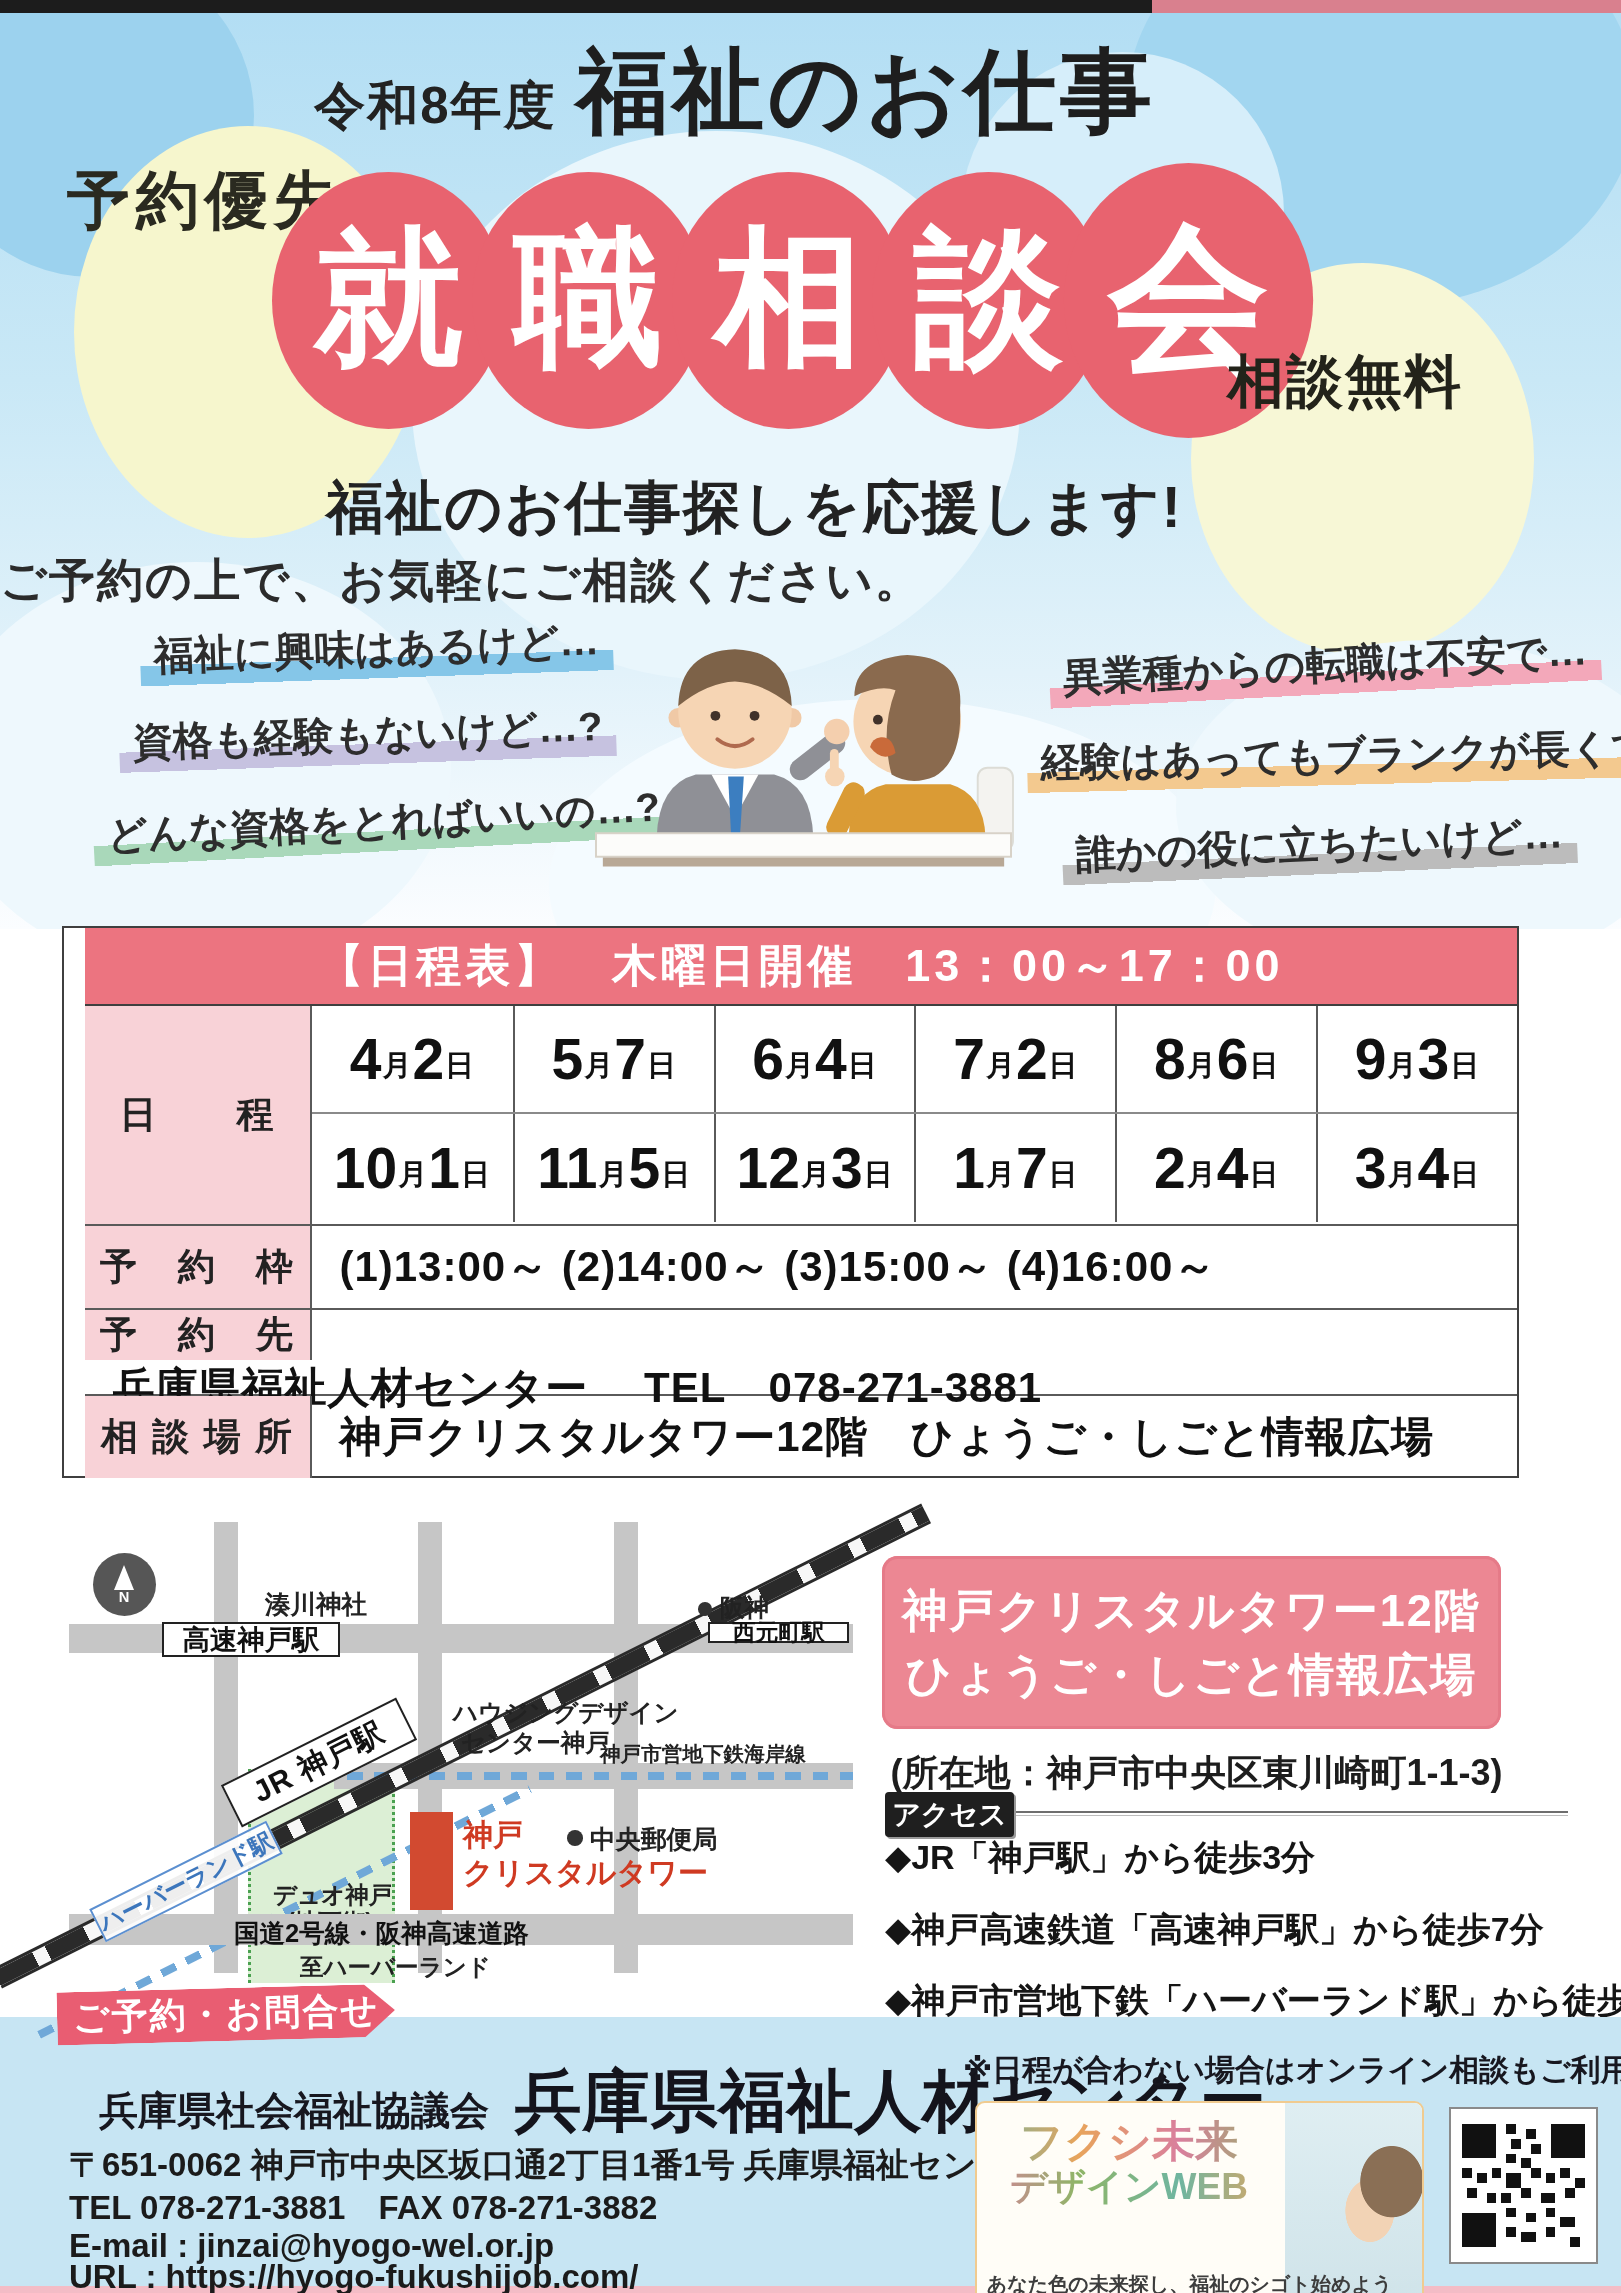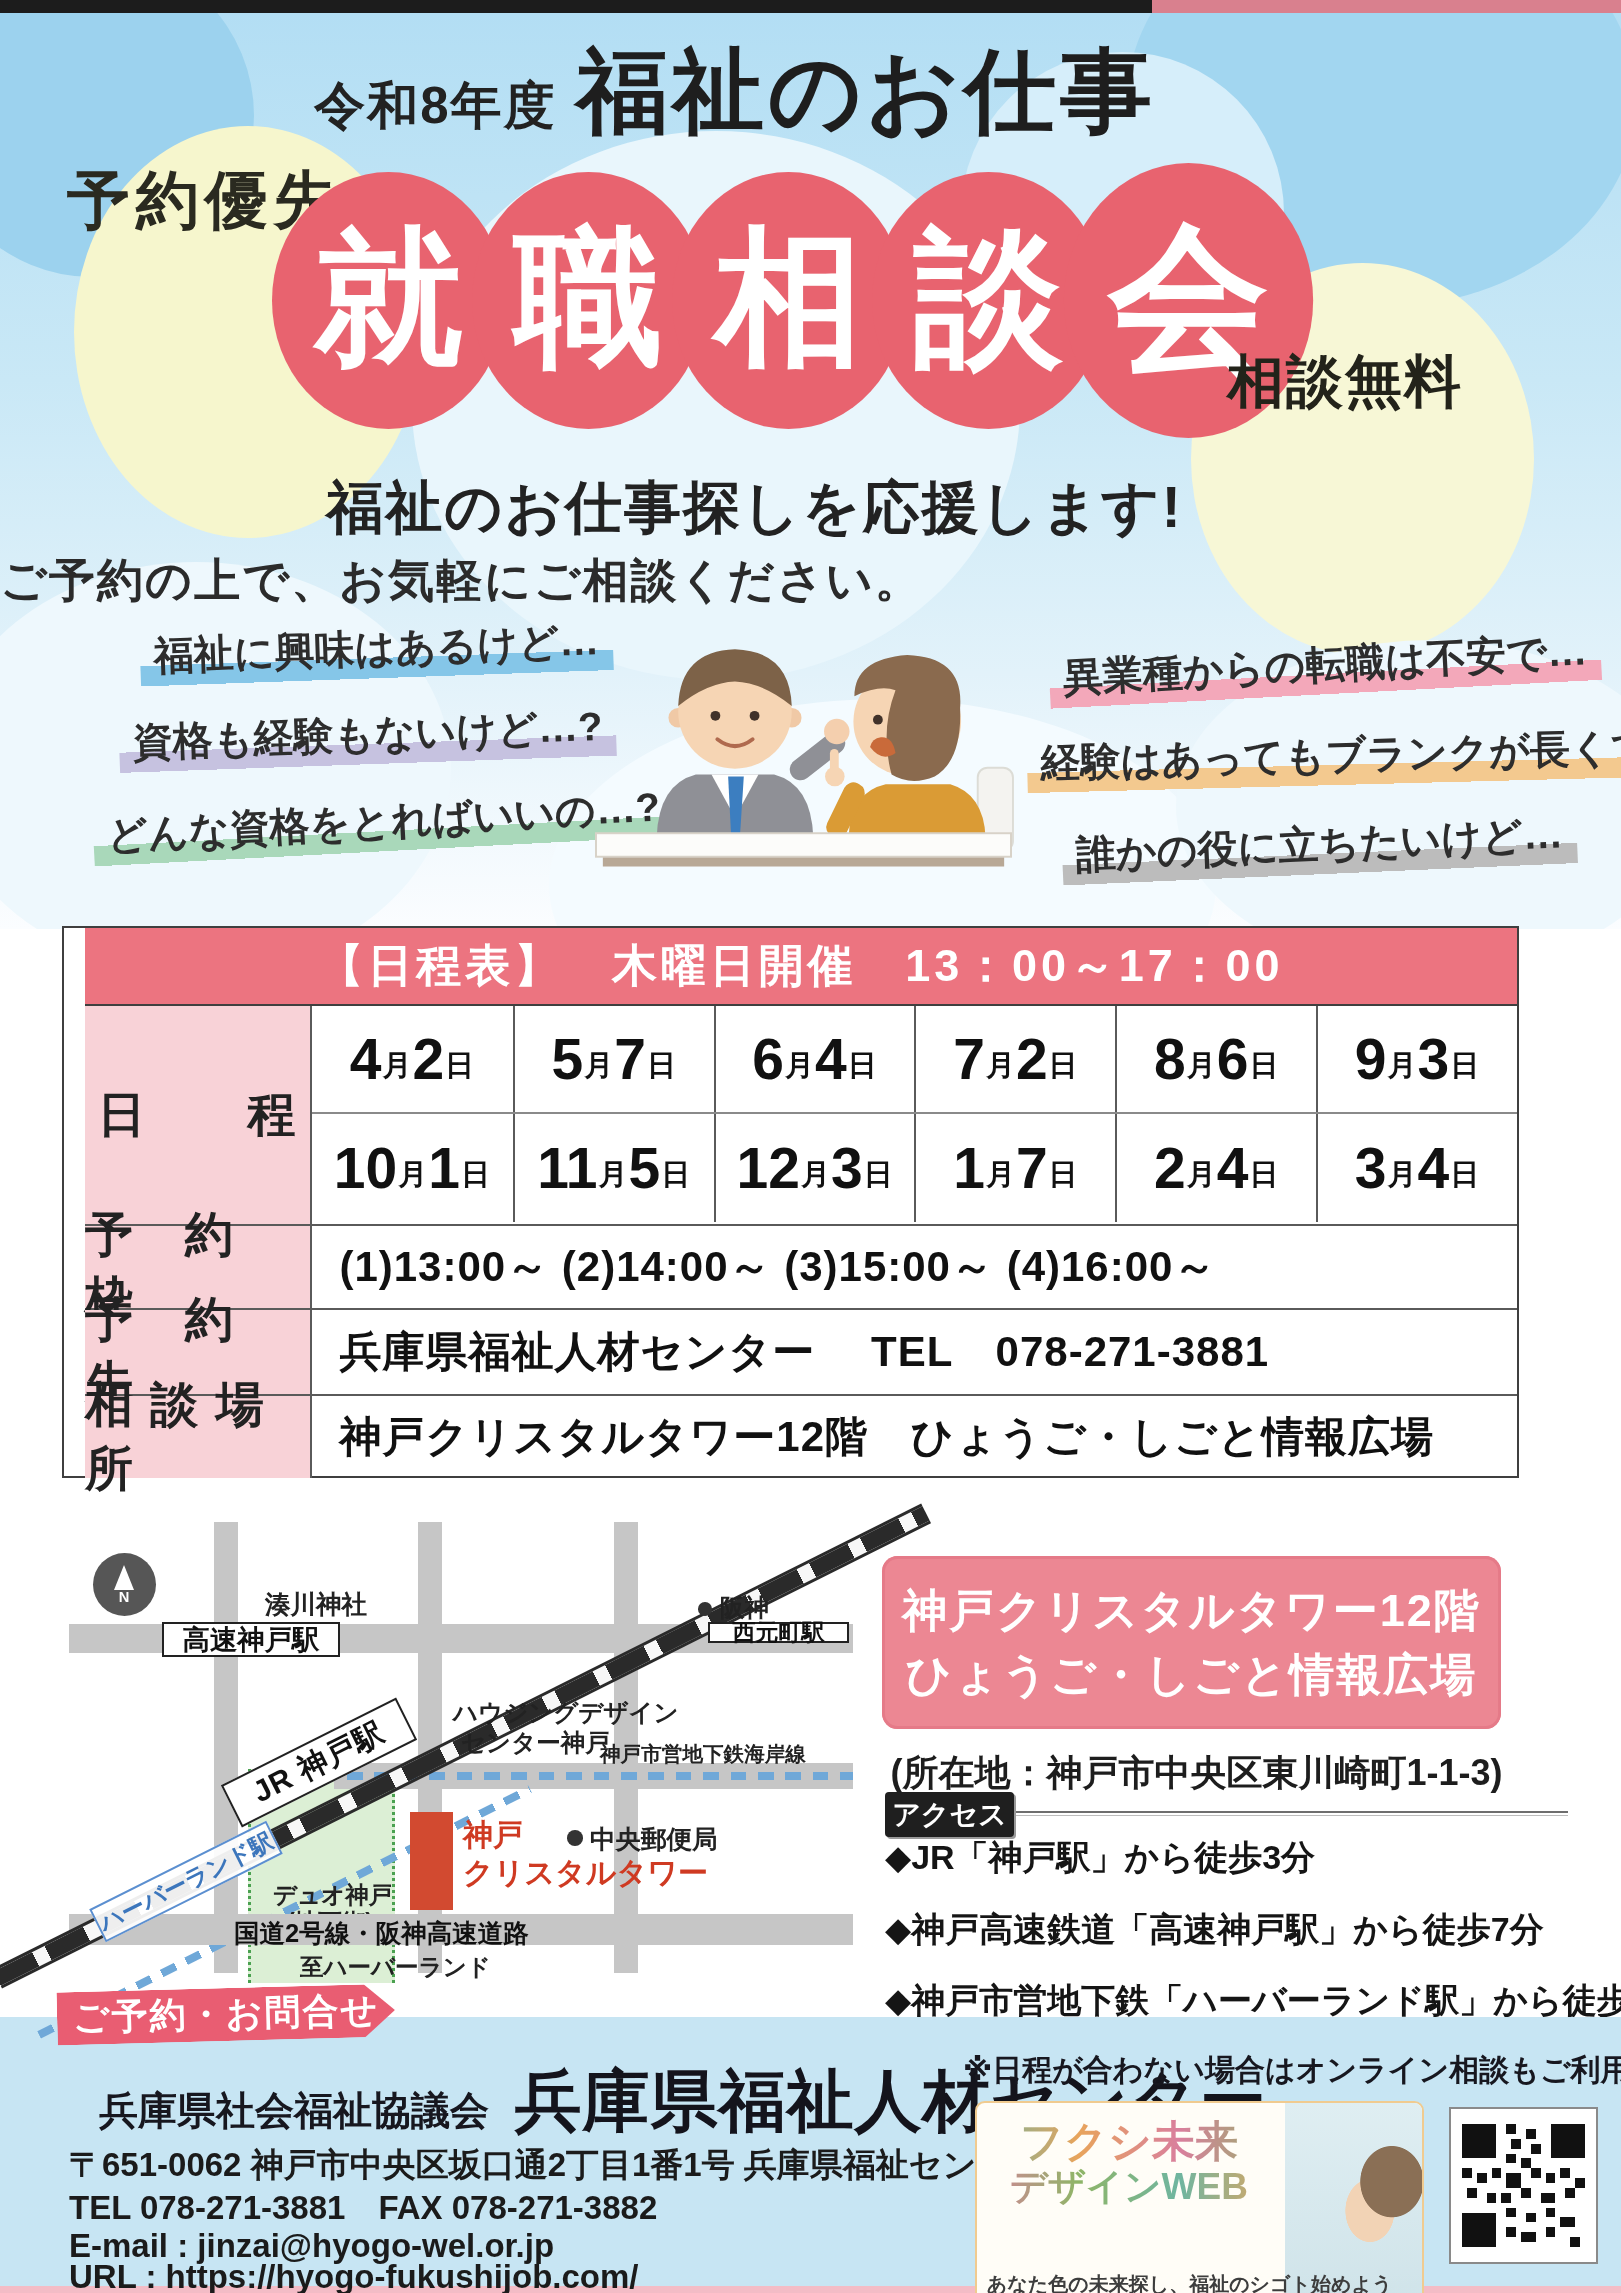--- a/index.html
+++ b/index.html
@@ -53,32 +53,32 @@
   .concerns-left{position:absolute;left:93px;top:619px;width:549px;height:255px;}
   .concerns-right{position:absolute;left:1027px;top:635px;width:578px;height:255px;}
   .illust{position:absolute;left:588px;top:567px;width:431px;height:323px;}
   
   .sched{position:absolute;left:62px;top:926px;width:1457px;height:552px;border:2.9px solid #3f3f3f;background:#fff;padding-left:21px;}
   .sched-header{height:78px;background:#ec7480;display:flex;align-items:center;justify-content:center;
     color:#fff;font-size:45px;font-weight:800;letter-spacing:3.9px;border-bottom:2px solid #3f3f3f;}
   .srow{display:flex;border-top:2.9px solid #5a5a5a;}
   .srow.first{border-top:none;}
   .slabel{width:227px;flex:none;background:#f8d2d7;display:flex;align-items:center;justify-content:center;
-    font-size:48px;font-weight:800;color:#222;border-right:2px solid #5a5a5a;letter-spacing:2px;}
+    font-size:37px;font-weight:800;color:#222;border-right:2px solid #5a5a5a;letter-spacing:2px;}
   .dates-wrap{flex:1;display:flex;flex-direction:column;}
   .dates-row{display:grid;grid-template-columns:repeat(6,1fr);height:108px;}
   .dates-row.top{border-bottom:2px solid #8a8a8a;}
   .date-cell{display:flex;align-items:center;justify-content:center;border-left:2px solid #5a5a5a;}
   .date-cell:first-child{border-left:none;}
   .date-cell .num{font-size:57px;font-weight:800;color:#111;}
   .date-cell .unit{font-size:29px;font-weight:800;color:#111;padding:13.7px 1px 0 1px;}
   .srow .cellwide{flex:1;display:flex;align-items:center;padding-left:27.4px;font-size:42px;font-weight:700;color:#111;letter-spacing:1px;}
   .h-dates{height:218px;}
   .h-slots{height:84px;}
-  .h-reserve{height:86px;}
+  .h-reserve{height:86px;flex-direction:column;}
   .h-place{height:84px;}
   
   .map{position:absolute;left:69px;top:1522px;width:784px;height:463px;}
   .map .road{position:absolute;background:#c6c6c6;}
   .map .green-area{position:absolute;left:179px;top:247px;width:147px;height:214px;background:#dcefd5;border-left:3.9px dotted #4aa150;border-right:3.9px dotted #4aa150;z-index:1;}
   .map .rail{position:absolute;left:-127px;top:213px;width:1039px;height:21.6px;
     background:repeating-linear-gradient(90deg,#2a2a2a 0 43px,#f7f7f7 43px 57px);
     border-top:3.9px solid #2a2a2a;border-bottom:3.9px solid #2a2a2a;transform:rotate(-26.6deg);z-index:3;}
   .map .metro-harbor{position:absolute;left:-59px;top:386px;width:549px;height:7.8px;
     background:repeating-linear-gradient(90deg,#6fa8d8 0 15.7px,transparent 15.7px 27.4px);transform:rotate(-26.6deg);z-index:2;}

